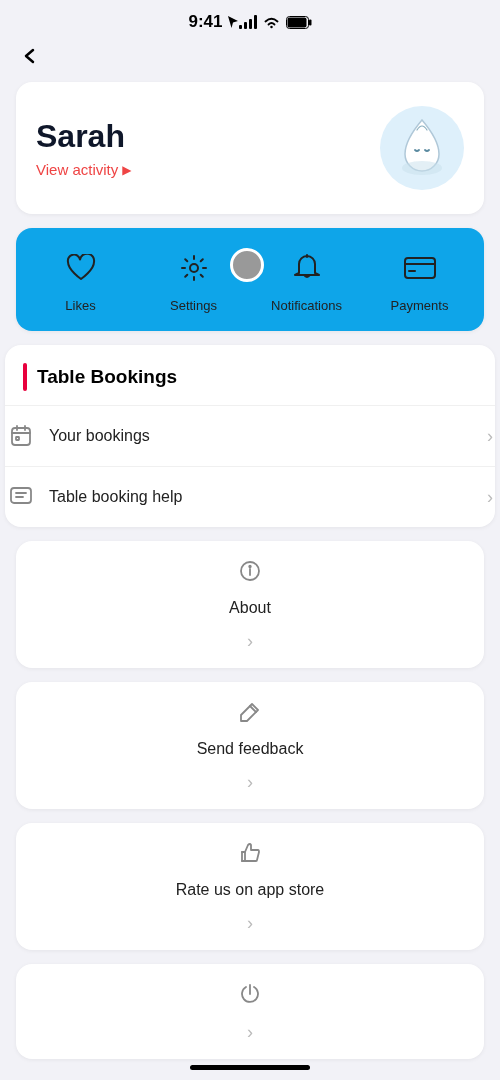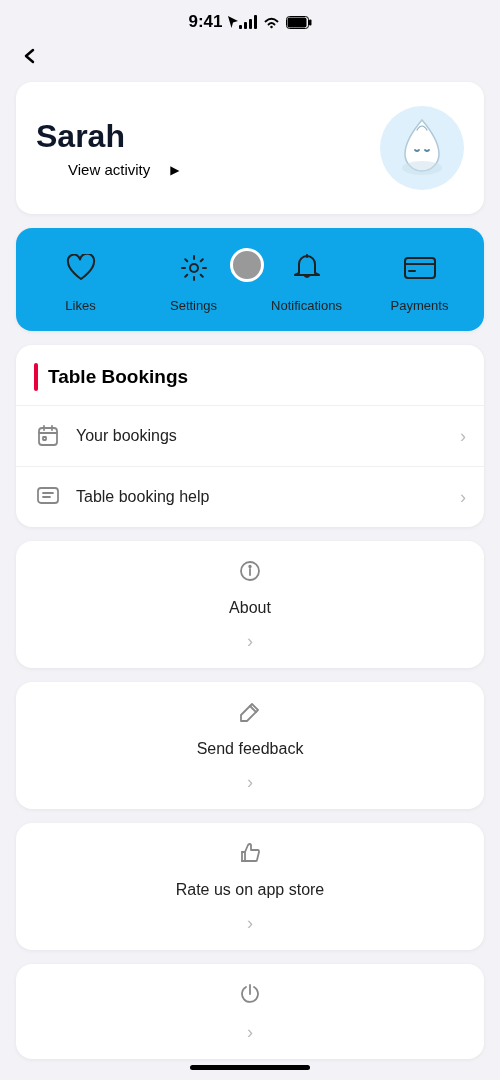--- a/index.html
+++ b/index.html
@@ -67,26 +67,25 @@
       box-shadow: 0 1px 4px rgba(0,0,0,0.06);
     }
     .profile-name {
       font-size: 32px;
       font-weight: 800;
       color: #0f172a;
       margin-bottom: 6px;
     }
     .view-activity {
       font-size: 15px;
-      color: #000000;
+      color: #ef4444;
       font-weight: 500;
       display: flex;
       align-items: center;
-      gap: 20px;
-      margin-left: 32px;
+      gap: 4px;
     }
     .avatar-circle {
       width: 84px;
       height: 84px;
       background: #def0fb;
       border-radius: 50%;
       display: flex;
       align-items: center;
       justify-content: center;
     }
@@ -118,21 +117,21 @@
       justify-content: center;
     }
     .quick-action-label {
       font-size: 13px;
       color: #222;
       font-weight: 500;
     }
 
     
     .section {
-      margin: 0 16px 14px;
+      margin: 0 5px 14px;
       background: #fff;
       border-radius: 16px;
       overflow: hidden;
       box-shadow: 0 1px 4px rgba(0,0,0,0.06);
     }
     .section-header {
       display: flex;
       align-items: center;
       padding: 18px 18px 14px;
       gap: 10px;
@@ -146,21 +145,21 @@
     }
     .section-title {
       font-size: 19px;
       font-weight: 800;
       color: #000;
     }
 
     .menu-item {
       display: flex;
       align-items: center;
-      padding: 16px 18px;
+      padding: 16px 2px;
       border-top: 1px solid #f0f0f0;
       cursor: pointer;
       gap: 14px;
       justify-content: space-between;
     }
     .menu-item-icon {
       width: 28px;
       height: 28px;
       display: flex;
       align-items: center;

